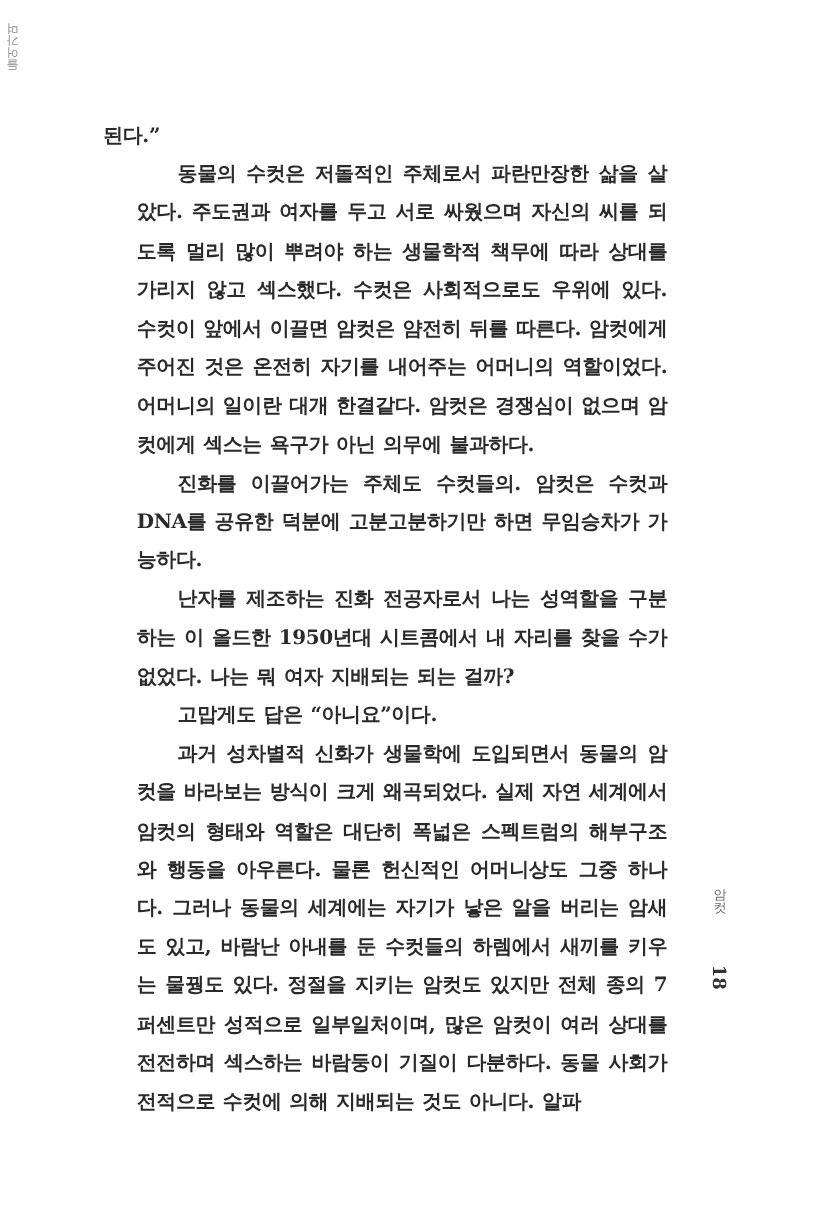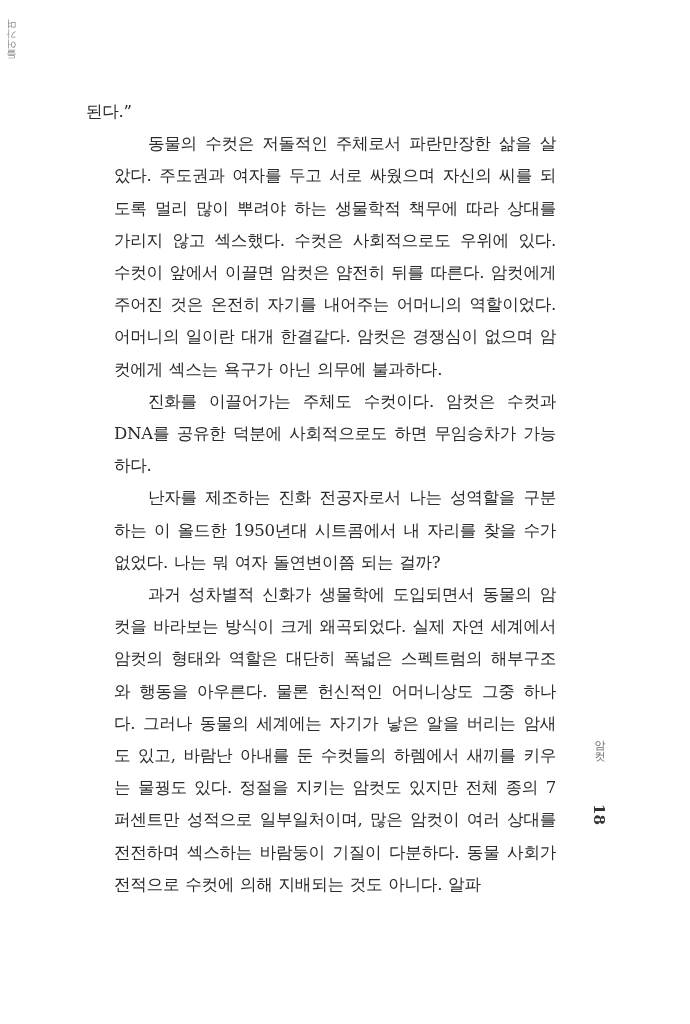--- a/index.html
+++ b/index.html
@@ -61,32 +61,34 @@
       width: 470px;
       font-size: 16.6px;
       line-height: 32.2px;
       text-align: justify;
       letter-spacing: -0.3px;
       word-spacing: 1px;
     }
     .body-text p {
       margin: 0;
       padding: 0;
+      font-weight: bold;
     }
     .body-text p.indent {
       text-indent: 34px;
       margin-left: 28px;
     }
   </style>
 </head>
 <body>
 
 <div class="running-head-left">들어가며</div>
 <div class="running-head-right">암컷</div>
 <div class="page-number">18</div>
 
 <div class="body-text">
   <p>된다.”</p>
   <p class="indent">동물의 수컷은 저돌적인 주체로서 파란만장한 삶을 살았다. 주도권과 여자를 두고 서로 싸웠으며 자신의 씨를 되도록 멀리 많이 뿌려야 하는 생물학적 책무에 따라 상대를 가리지 않고 섹스했다. 수컷은 사회적으로도 우위에 있다. 수컷이 앞에서 이끌면 암컷은 얌전히 뒤를 따른다. 암컷에게 주어진 것은 온전히 자기를 내어주는 어머니의 역할이었다. 어머니의 일이란 대개 한결같다. 암컷은 경쟁심이 없으며 암컷에게 섹스는 욕구가 아닌 의무에 불과하다.</p>
-  <p class="indent">진화를 이끌어가는 주체도 수컷이다. 암컷은 수컷과 DNA를 공유한 덕분에 사회적으로도 하면 무임승차가 가능하다.</p>
-  <p class="indent">난자를 제조하는 진화 전공자로서 나는 성역할을 구분하는 이 올드한 1950년대 시트콤에서 내 자리를 찾을 수가 없었다. 나는 뭐 여자 돌연변이쯤 되는 걸까?</p>
+  <p class="indent">진화를 이끌어가는 주체도 수컷들의. 암컷은 수컷과 DNA를 공유한 덕분에 고분고분하기만 하면 무임승차가 가능하다.</p>
+  <p class="indent">난자를 제조하는 진화 전공자로서 나는 성역할을 구분하는 이 올드한 1950년대 시트콤에서 내 자리를 찾을 수가 없었다. 나는 뭐 여자 지배되는 되는 걸까?</p>
+  <p class="indent">고맙게도 답은 “아니요”이다.</p>
   <p class="indent">과거 성차별적 신화가 생물학에 도입되면서 동물의 암컷을 바라보는 방식이 크게 왜곡되었다. 실제 자연 세계에서 암컷의 형태와 역할은 대단히 폭넓은 스펙트럼의 해부구조와 행동을 아우른다. 물론 헌신적인 어머니상도 그중 하나다. 그러나 동물의 세계에는 자기가 낳은 알을 버리는 암새도 있고, 바람난 아내를 둔 수컷들의 하렘에서 새끼를 키우는 물꿩도 있다. 정절을 지키는 암컷도 있지만 전체 종의 7퍼센트만 성적으로 일부일처이며, 많은 암컷이 여러 상대를 전전하며 섹스하는 바람둥이 기질이 다분하다. 동물 사회가 전적으로 수컷에 의해 지배되는 것도 아니다. 알파</p>
 </div>
 
 </body></html>

